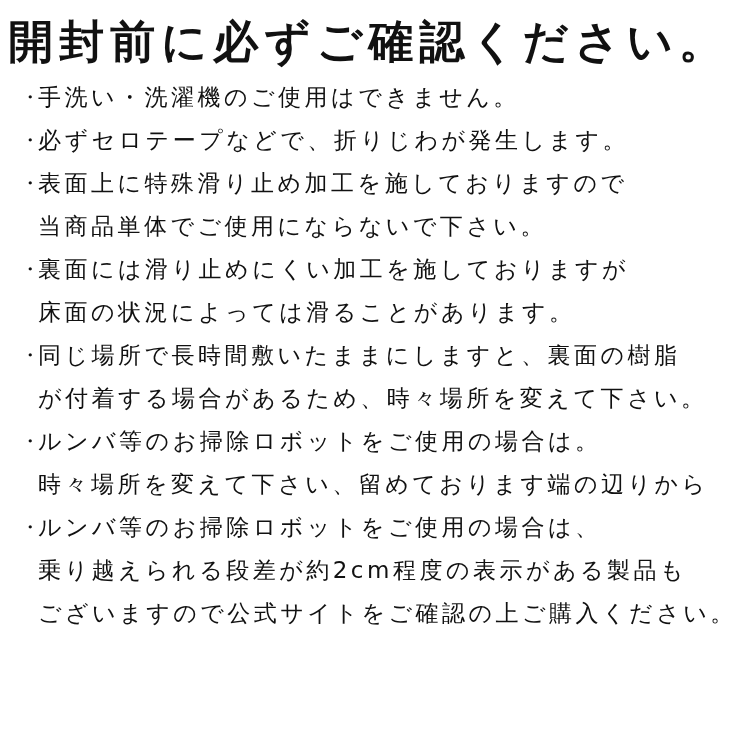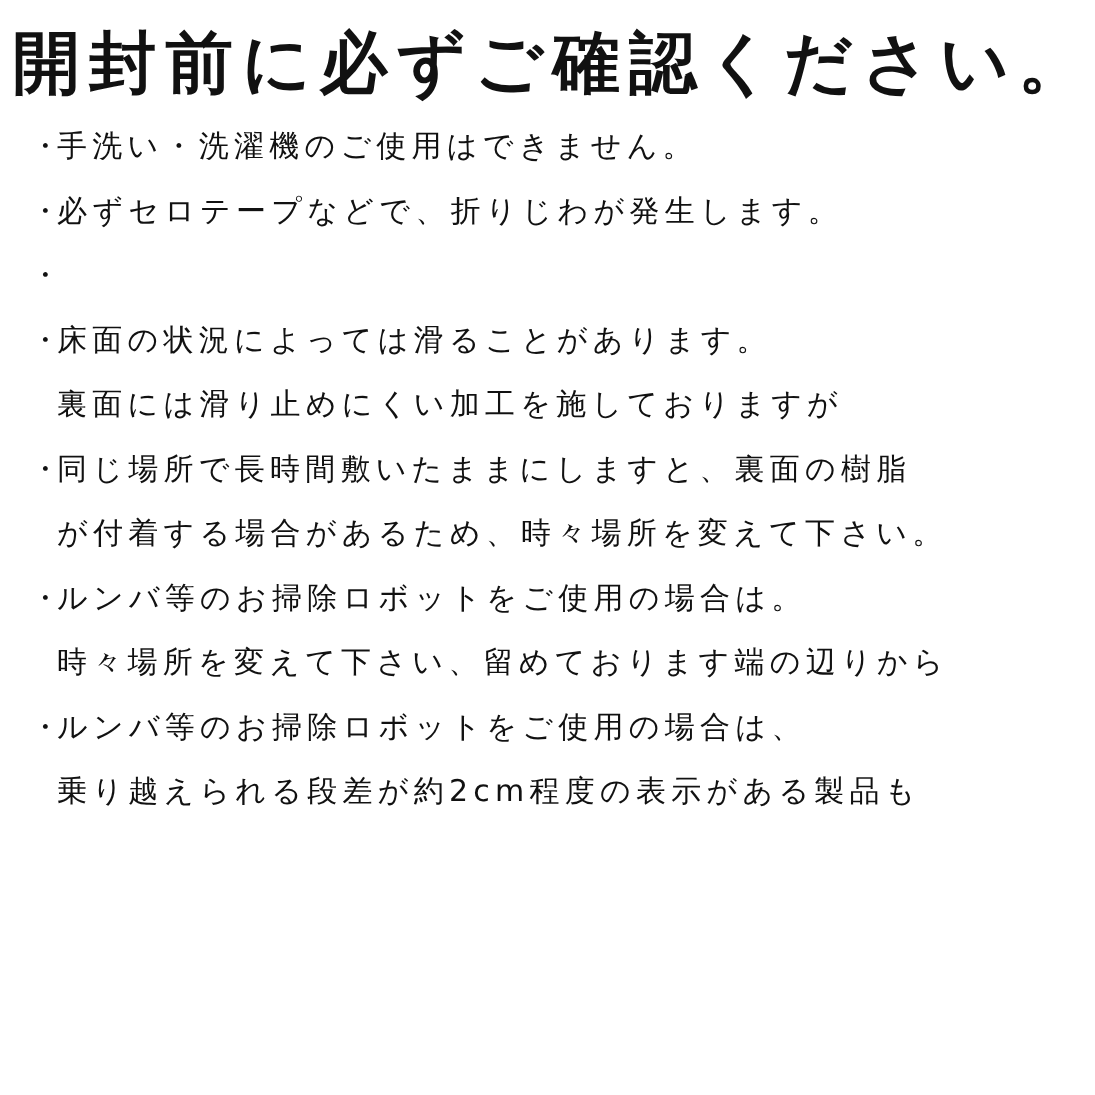--- a/index.html
+++ b/index.html
@@ -25,21 +25,21 @@
   }
   .notice-item { display: flex; }
   .bullet {
     flex: 0 0 18px;
     width: 18px;
     font-size: 20px;
     line-height: 43px;
   }
   .lines { flex: 1; min-width: 0; }
   .line {
-    font-size: 20px;
+    font-size: 23px;
     letter-spacing: 3.5px;
     line-height: 43px;
     white-space: nowrap;
   }
 </style>
 </head>
 <body>
 
 <h1 class="title">開封前に必ずご確認ください。</h1>
 
@@ -55,28 +55,30 @@
   <div class="notice-item">
     <span class="bullet">・</span>
     <div class="lines">
       <div class="line">必ずセロテープなどで、折りじわが発生します。</div>
     </div>
   </div>
 
   <div class="notice-item">
     <span class="bullet">・</span>
     <div class="lines">
+      <div class="line">表面上に特殊滑り止め加工を施しておりますので</div>
+      <div class="line">当商品単体でご使用にならないで下さい。</div>
     </div>
   </div>
 
   <div class="notice-item">
     <span class="bullet">・</span>
     <div class="lines">
+      <div class="line">裏面には滑り止めにくい加工を施しておりますが</div>
       <div class="line">床面の状況によっては滑ることがあります。</div>
-      <div class="line">裏面には滑り止めにくい加工を施しておりますが</div>
     </div>
   </div>
 
   <div class="notice-item">
     <span class="bullet">・</span>
     <div class="lines">
       <div class="line">同じ場所で長時間敷いたままにしますと、裏面の樹脂</div>
       <div class="line">が付着する場合があるため、時々場所を変えて下さい。</div>
     </div>
   </div>
@@ -87,16 +89,17 @@
       <div class="line">ルンバ等のお掃除ロボットをご使用の場合は。</div>
       <div class="line">時々場所を変えて下さい、留めております端の辺りから</div>
     </div>
   </div>
 
   <div class="notice-item">
     <span class="bullet">・</span>
     <div class="lines">
       <div class="line">ルンバ等のお掃除ロボットをご使用の場合は、</div>
       <div class="line">乗り越えられる段差が約2cm程度の表示がある製品も</div>
+      <div class="line">ございますので公式サイトをご確認の上ご購入ください。</div>
     </div>
   </div>
 
 </div>
 
 </body></html>

